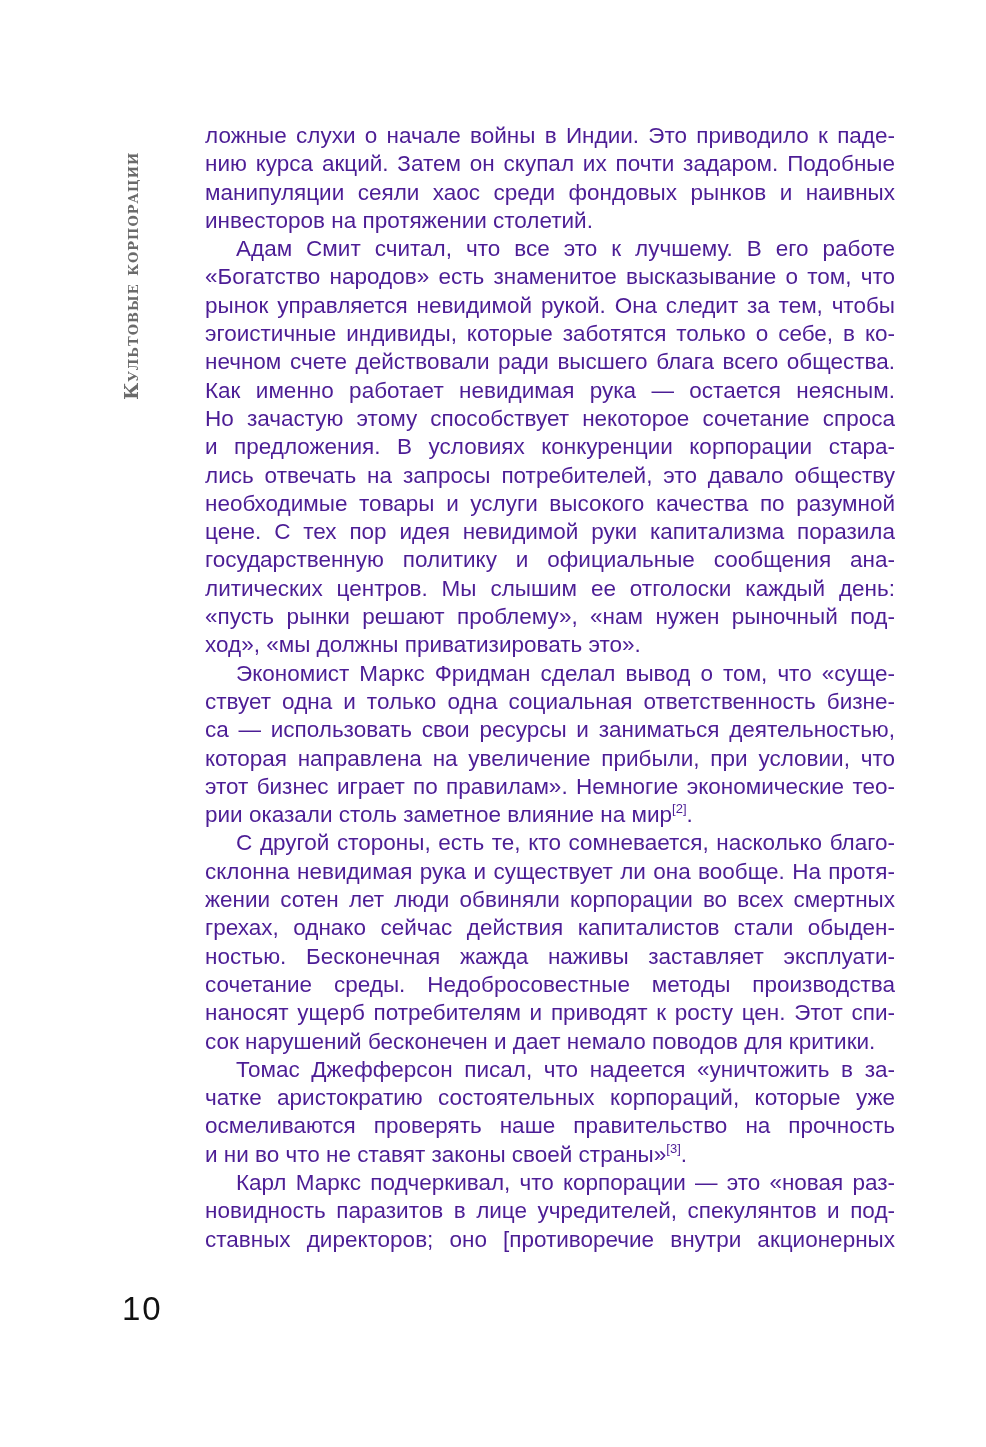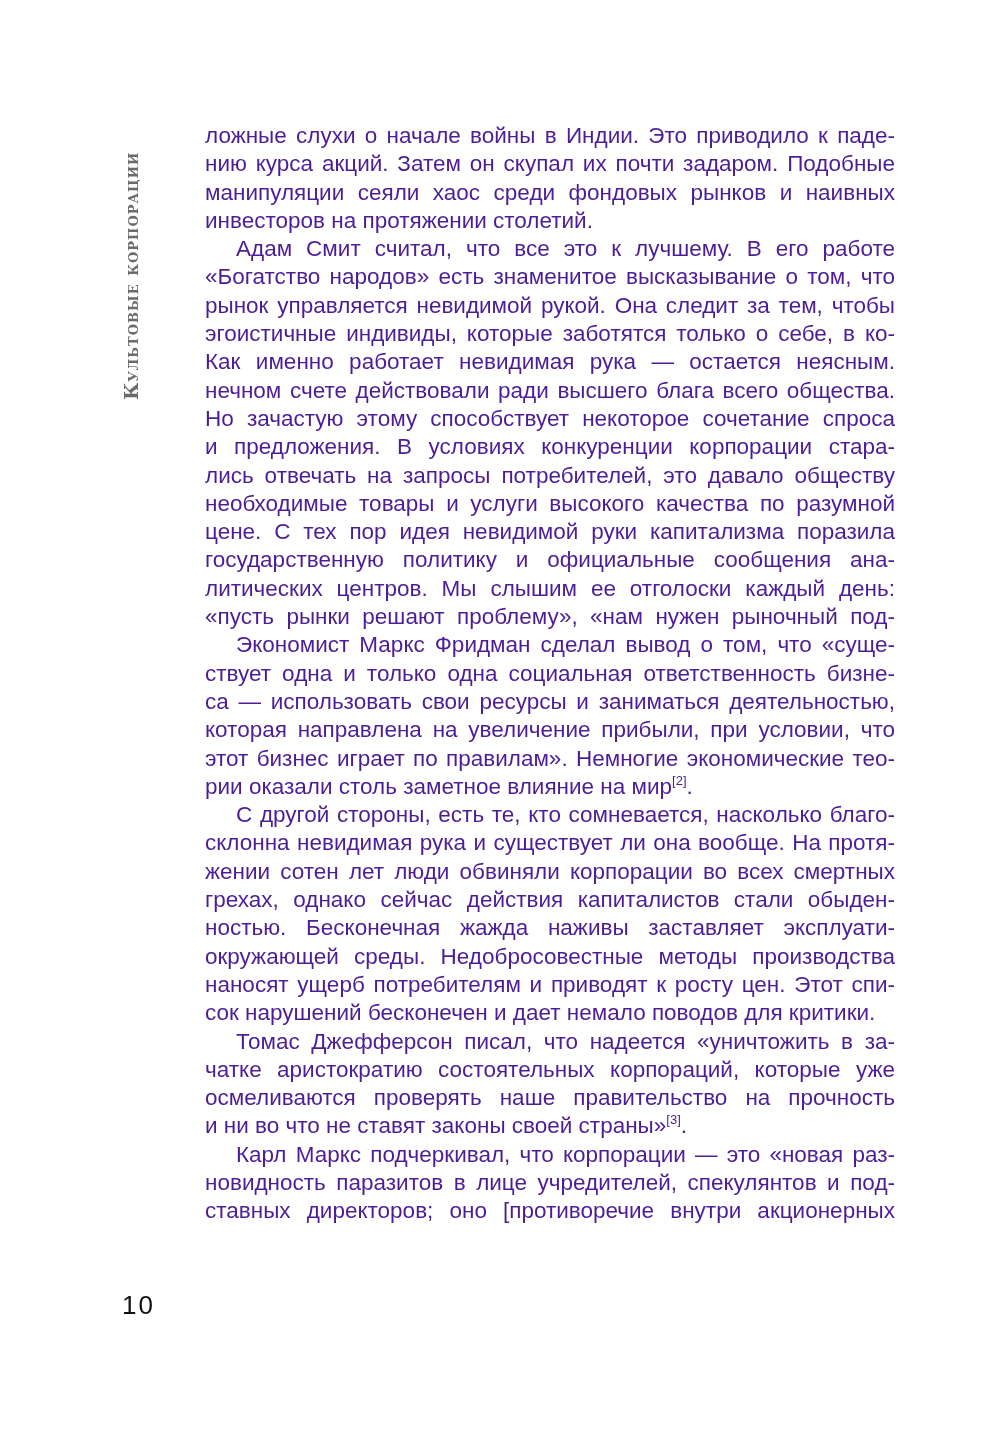--- a/index.html
+++ b/index.html
@@ -21,21 +21,21 @@
     position: absolute; left: 205px; top: 122px; width: 690px;
     font-family: Liberation Sans, sans-serif; font-size: 22.5px;
     line-height: 28.3px; color: #4c1d95;
   }
   .line { display: block; white-space: nowrap; text-align: justify; text-align-last: justify; height: 28.3px; }
   .line.last { text-align-last: left; }
   .line.indent { padding-left: 31px; }
   sup { font-size: 13px; line-height: 0; vertical-align: 9px; }
   .page-number {
     position: absolute; left: 122px; top: 1290px;
-    font-family: "Liberation Sans", sans-serif; font-size: 26px; color: #111; letter-spacing: 2px;
+    font-family: "Liberation Sans", sans-serif; font-size: 33px; color: #111; letter-spacing: 2px;
   }
 </style>
 </head>
 <body>
 
 <div class="page">
   <div class="running-head">
     <span>Культовые корпорации</span>
   </div>
 
@@ -44,46 +44,47 @@
         <span class="line"><span>ложные слухи о начале войны в Индии. Это приводило к паде-</span></span>
         <span class="line"><span>нию курса акций. Затем он скупал их почти задаром. Подобные</span></span>
         <span class="line"><span>манипуляции сеяли хаос среди фондовых рынков и наивных</span></span>
         <span class="line last"><span>инвесторов на протяжении столетий.</span></span>
       </div>
       <div>
         <span class="line indent"><span>Адам Смит считал, что все это к лучшему. В его работе</span></span>
         <span class="line"><span>«Богатство народов» есть знаменитое высказывание о том, что</span></span>
         <span class="line"><span>рынок управляется невидимой рукой. Она следит за тем, чтобы</span></span>
         <span class="line"><span>эгоистичные индивиды, которые заботятся только о себе, в ко-</span></span>
+        <span class="line"><span>нечном счете действовали ради высшего блага всего общества.</span></span>
         <span class="line"><span>Как именно работает невидимая рука — остается неясным.</span></span>
-        <span class="line"><span>нечном счете действовали ради высшего блага всего общества.</span></span>
         <span class="line"><span>Но зачастую этому способствует некоторое сочетание спроса</span></span>
         <span class="line"><span>и предложения. В условиях конкуренции корпорации стара-</span></span>
         <span class="line"><span>лись отвечать на запросы потребителей, это давало обществу</span></span>
         <span class="line"><span>необходимые товары и услуги высокого качества по разумной</span></span>
         <span class="line"><span>цене. С тех пор идея невидимой руки капитализма поразила</span></span>
         <span class="line"><span>государственную политику и официальные сообщения ана-</span></span>
         <span class="line"><span>литических центров. Мы слышим ее отголоски каждый день:</span></span>
         <span class="line"><span>«пусть рынки решают проблему», «нам нужен рыночный под-</span></span>
+        <span class="line last"><span>ход», «мы должны приватизировать это».</span></span>
       </div>
       <div>
         <span class="line indent"><span>Экономист Маркс Фридман сделал вывод о том, что «суще-</span></span>
         <span class="line"><span>ствует одна и только одна социальная ответственность бизне-</span></span>
         <span class="line"><span>са — использовать свои ресурсы и заниматься деятельностью,</span></span>
         <span class="line"><span>которая направлена на увеличение прибыли, при условии, что</span></span>
         <span class="line"><span>этот бизнес играет по правилам». Немногие экономические тео-</span></span>
         <span class="line last"><span>рии оказали столь заметное влияние на мир</span><sup>[2]</sup><span>.</span></span>
       </div>
       <div>
         <span class="line indent"><span>С другой стороны, есть те, кто сомневается, насколько благо-</span></span>
         <span class="line"><span>склонна невидимая рука и существует ли она вообще. На протя-</span></span>
         <span class="line"><span>жении сотен лет люди обвиняли корпорации во всех смертных</span></span>
         <span class="line"><span>грехах, однако сейчас действия капиталистов стали обыден-</span></span>
         <span class="line"><span>ностью. Бесконечная жажда наживы заставляет эксплуати-</span></span>
-        <span class="line"><span>окружающей среды. Недобросовестные методы производства</span></span>
+        <span class="line"><span>сочетание среды. Недобросовестные методы производства</span></span>
         <span class="line"><span>наносят ущерб потребителям и приводят к росту цен. Этот спи-</span></span>
         <span class="line last"><span>сок нарушений бесконечен и дает немало поводов для критики.</span></span>
       </div>
       <div>
         <span class="line indent"><span>Томас Джефферсон писал, что надеется «уничтожить в за-</span></span>
         <span class="line"><span>чатке аристократию состоятельных корпораций, которые уже</span></span>
         <span class="line"><span>осмеливаются проверять наше правительство на прочность</span></span>
         <span class="line last"><span>и ни во что не ставят законы своей страны»</span><sup>[3]</sup><span>.</span></span>
       </div>
       <div>

